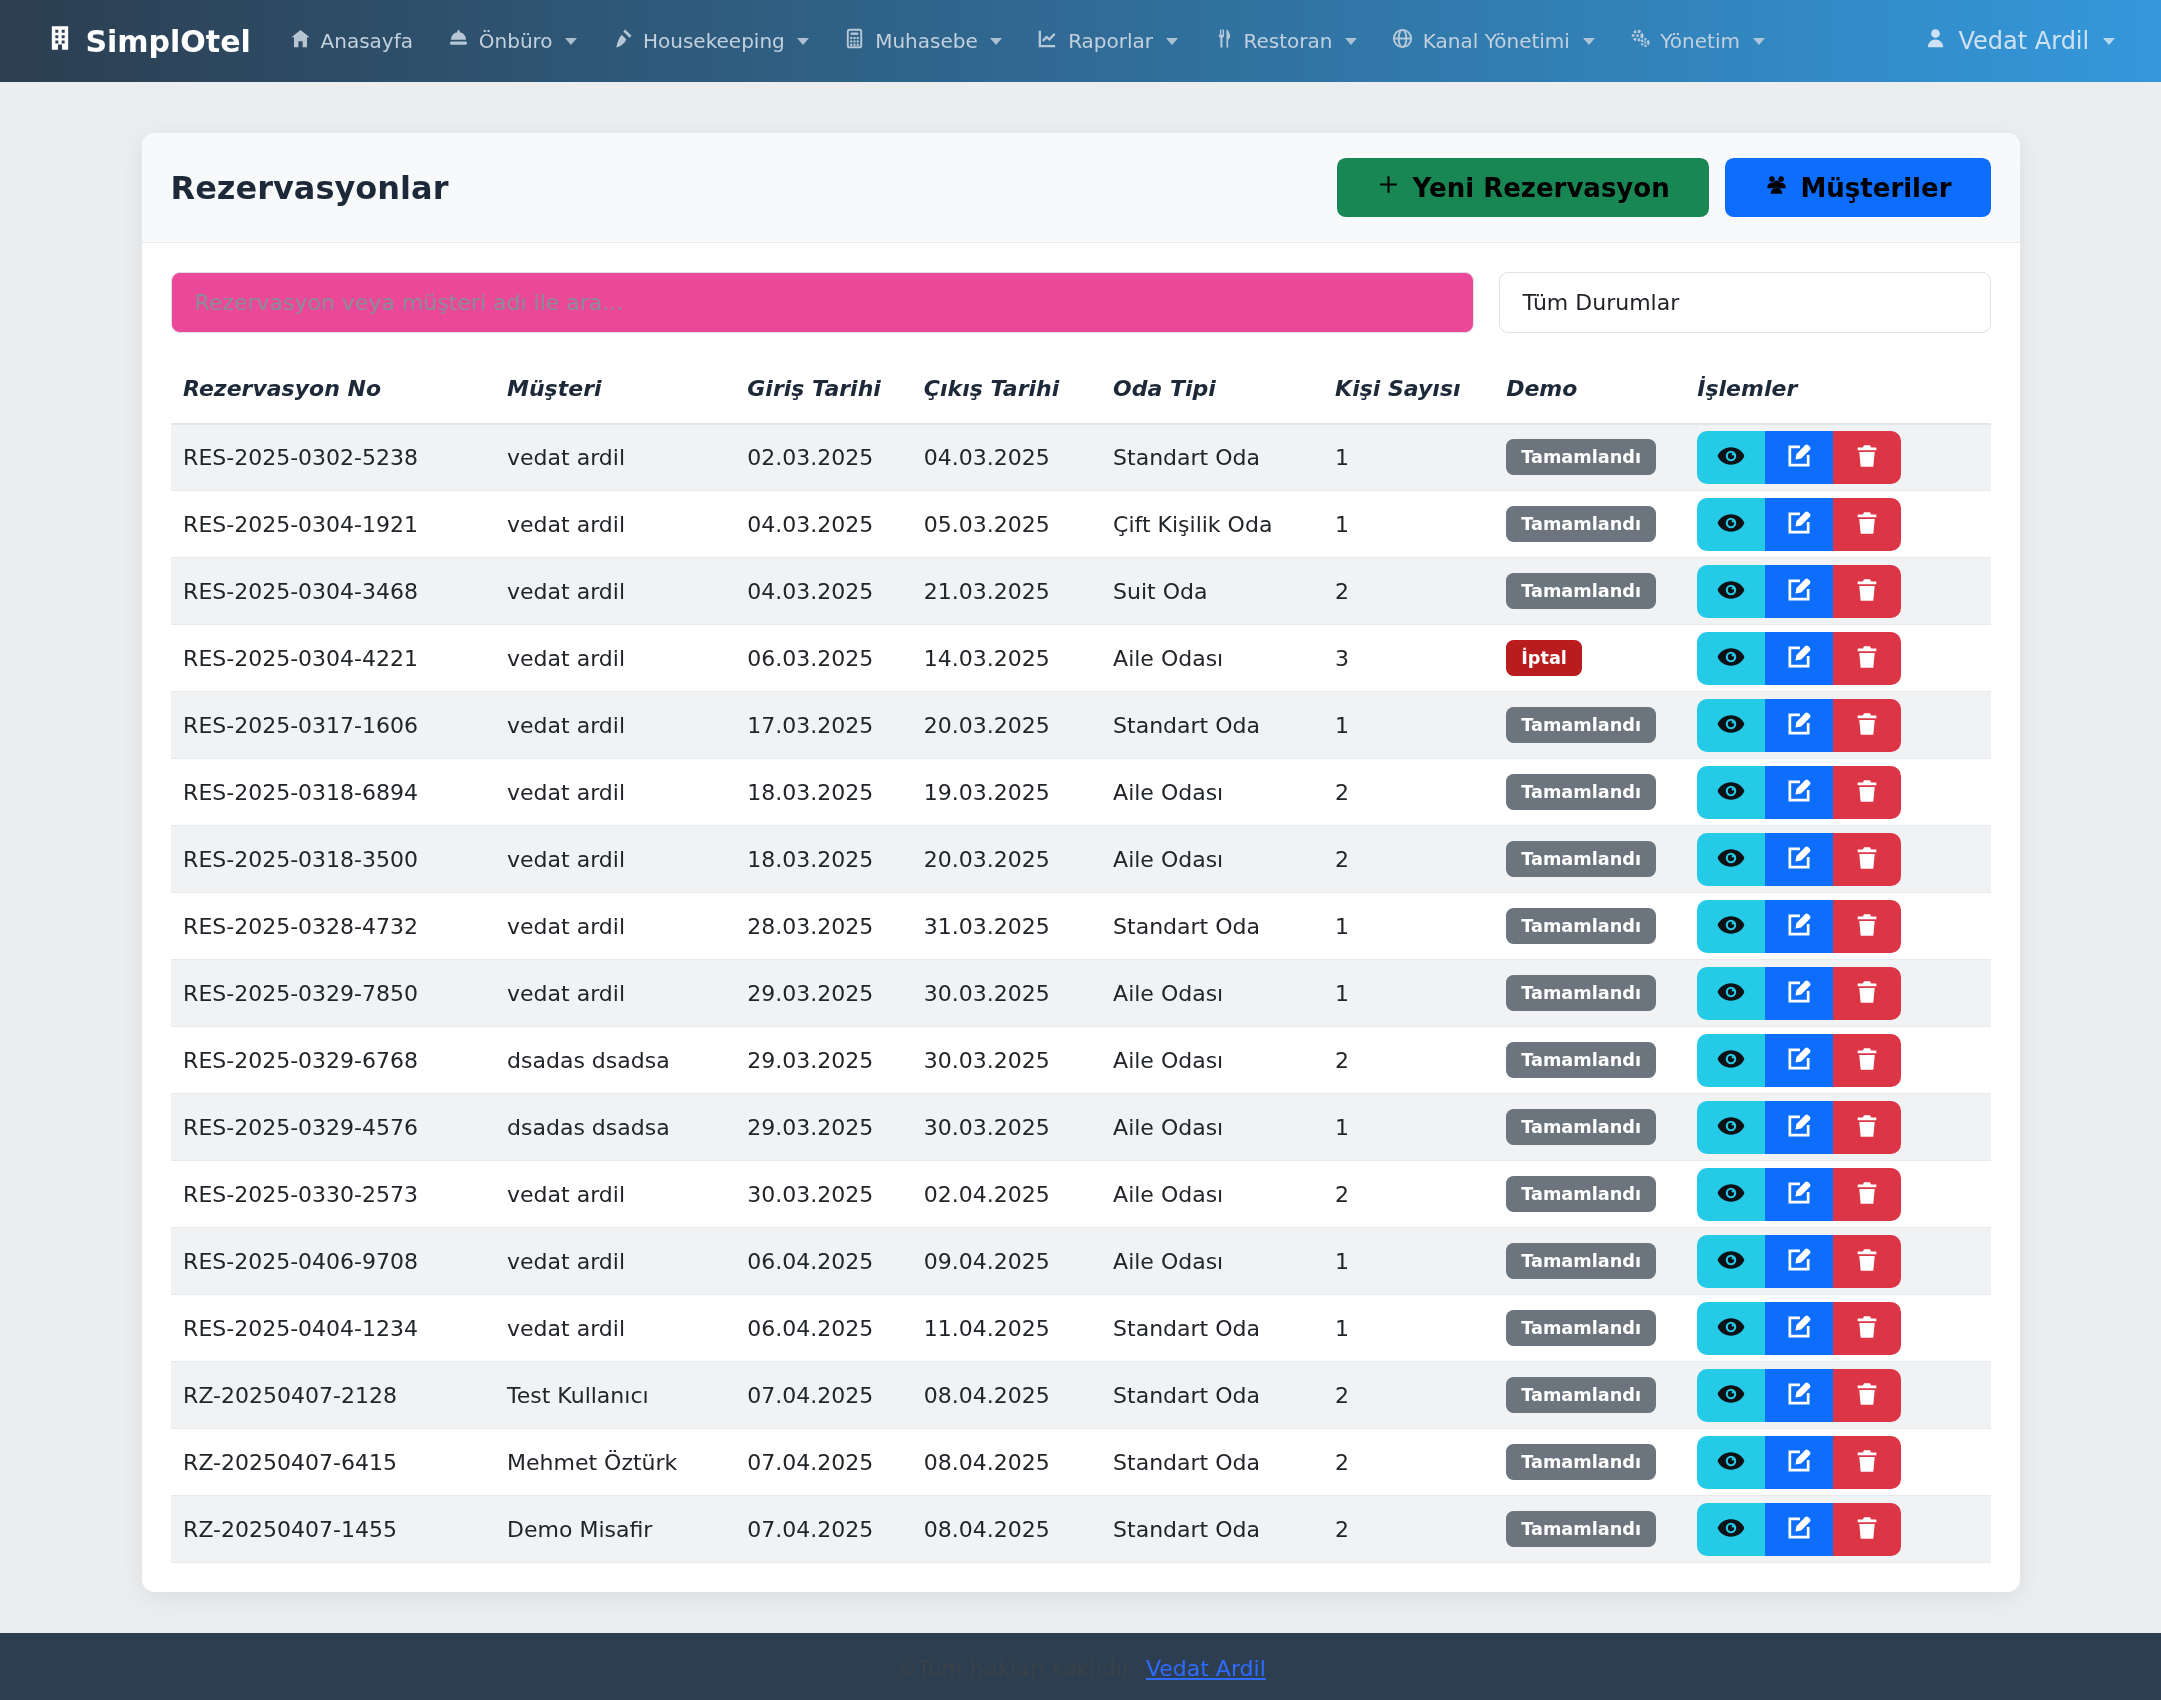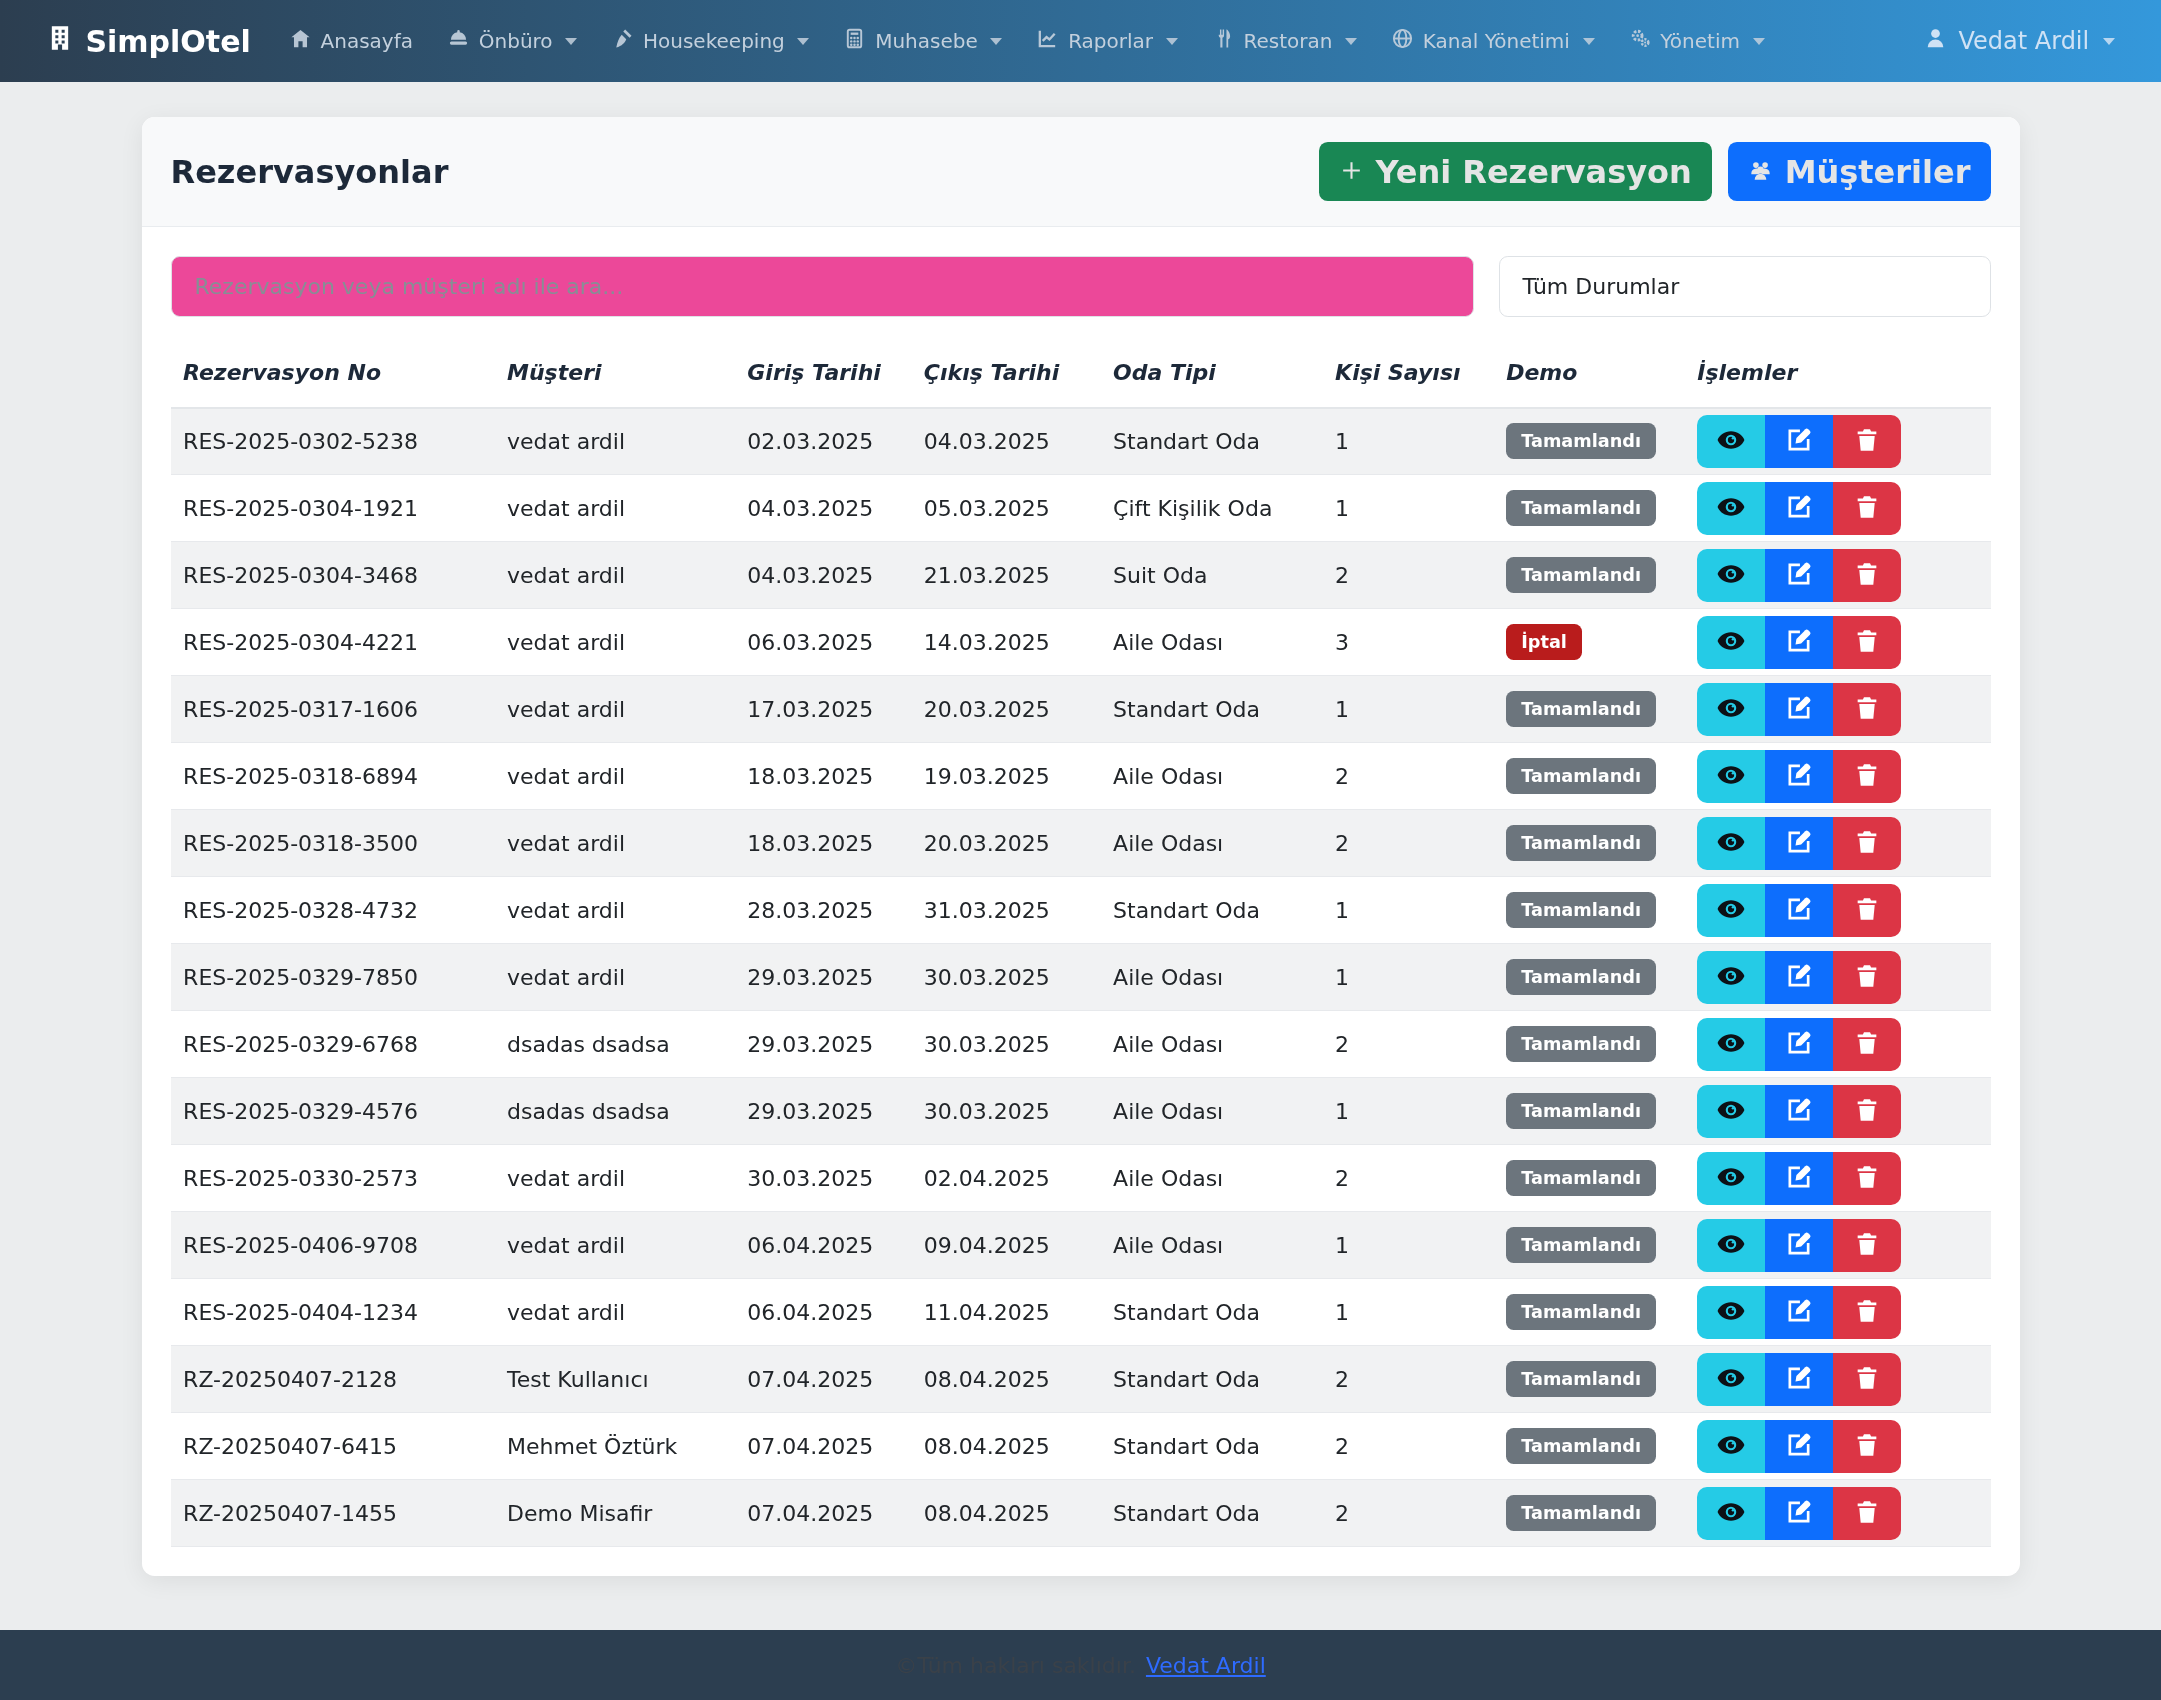--- a/index.html
+++ b/index.html
@@ -1,17 +1,17 @@
 <!DOCTYPE html>
 <html style="font-size:10px"><head>
 <meta charset="utf-8">
 <style>
   * { box-sizing: border-box; margin: 0; padding: 0; }
   html, body { margin: 0; background: #ebedee; font-family: "DejaVu Sans", "Liberation Sans", sans-serif; }
-  .page { width: 2161px; height: 1700px; display: flex; flex-direction: column; overflow: hidden; }
+  .page { width: 2161px; height: 1700px; display: flex; flex-direction: column; overflow: hidden; gap: 16px; }
 
   
   .navbar {
     height: 82px; flex: 0 0 82px;
     background: linear-gradient(90deg, #2c3e50 0%, #3498db 100%);
     display: flex; align-items: center; padding: 0 46px; gap: 38px;
   }
   .brand { display: flex; align-items: center; gap: 11.4px; color: #ffffff; font-size: 30px; font-weight: bold; cursor: pointer; }
   .brand svg { width: 28px; height: 28px; }
   .nav-items { display: flex; align-items: center; gap: 34px; list-style: none; }
@@ -27,21 +27,21 @@
     width: 1878px; margin: 0 auto; background: #ffffff; border-radius: 12.6px;
     box-shadow: 0 5px 25px rgba(0,0,0,.07);
   }
   .card-header {
     display: flex; align-items: center; justify-content: space-between;
     padding: 25px 29px; background: #f8f9fa; border-bottom: 1.3px solid #e9ecef;
     border-radius: 12.6px 12.6px 0 0;
   }
   .page-title { font-size: 32px; font-weight: bold; color: #1d2939; }
   .header-actions { display: flex; gap: 16.4px; }
-  .btn { border: none; color: #e5e5e5; font-family: inherit; font-size: 32px; font-weight: 600; height: 59px; padding: 0 20px; border-radius: 8.8px; display: inline-flex; align-items: center; gap: 11.4px; cursor: pointer; }
+  .btn { border: none; color: #000000; font-family: inherit; font-size: 26px; font-weight: 600; height: 59px; padding: 0 39px; border-radius: 8.8px; display: inline-flex; align-items: center; gap: 11.4px; cursor: pointer; }
   .btn svg { width: 25px; height: 25px; }
   .btn-green { background: #198754; }
   .btn-blue { background: #0d6efd; }
 
   .card-body { padding: 29px; }
 
   
   .filters { display: flex; gap: 25px; margin-bottom: 28px; }
   .search-input {
     flex: 1; height: 61px; border: 1.3px solid #dee2e6; border-radius: 8.8px;

